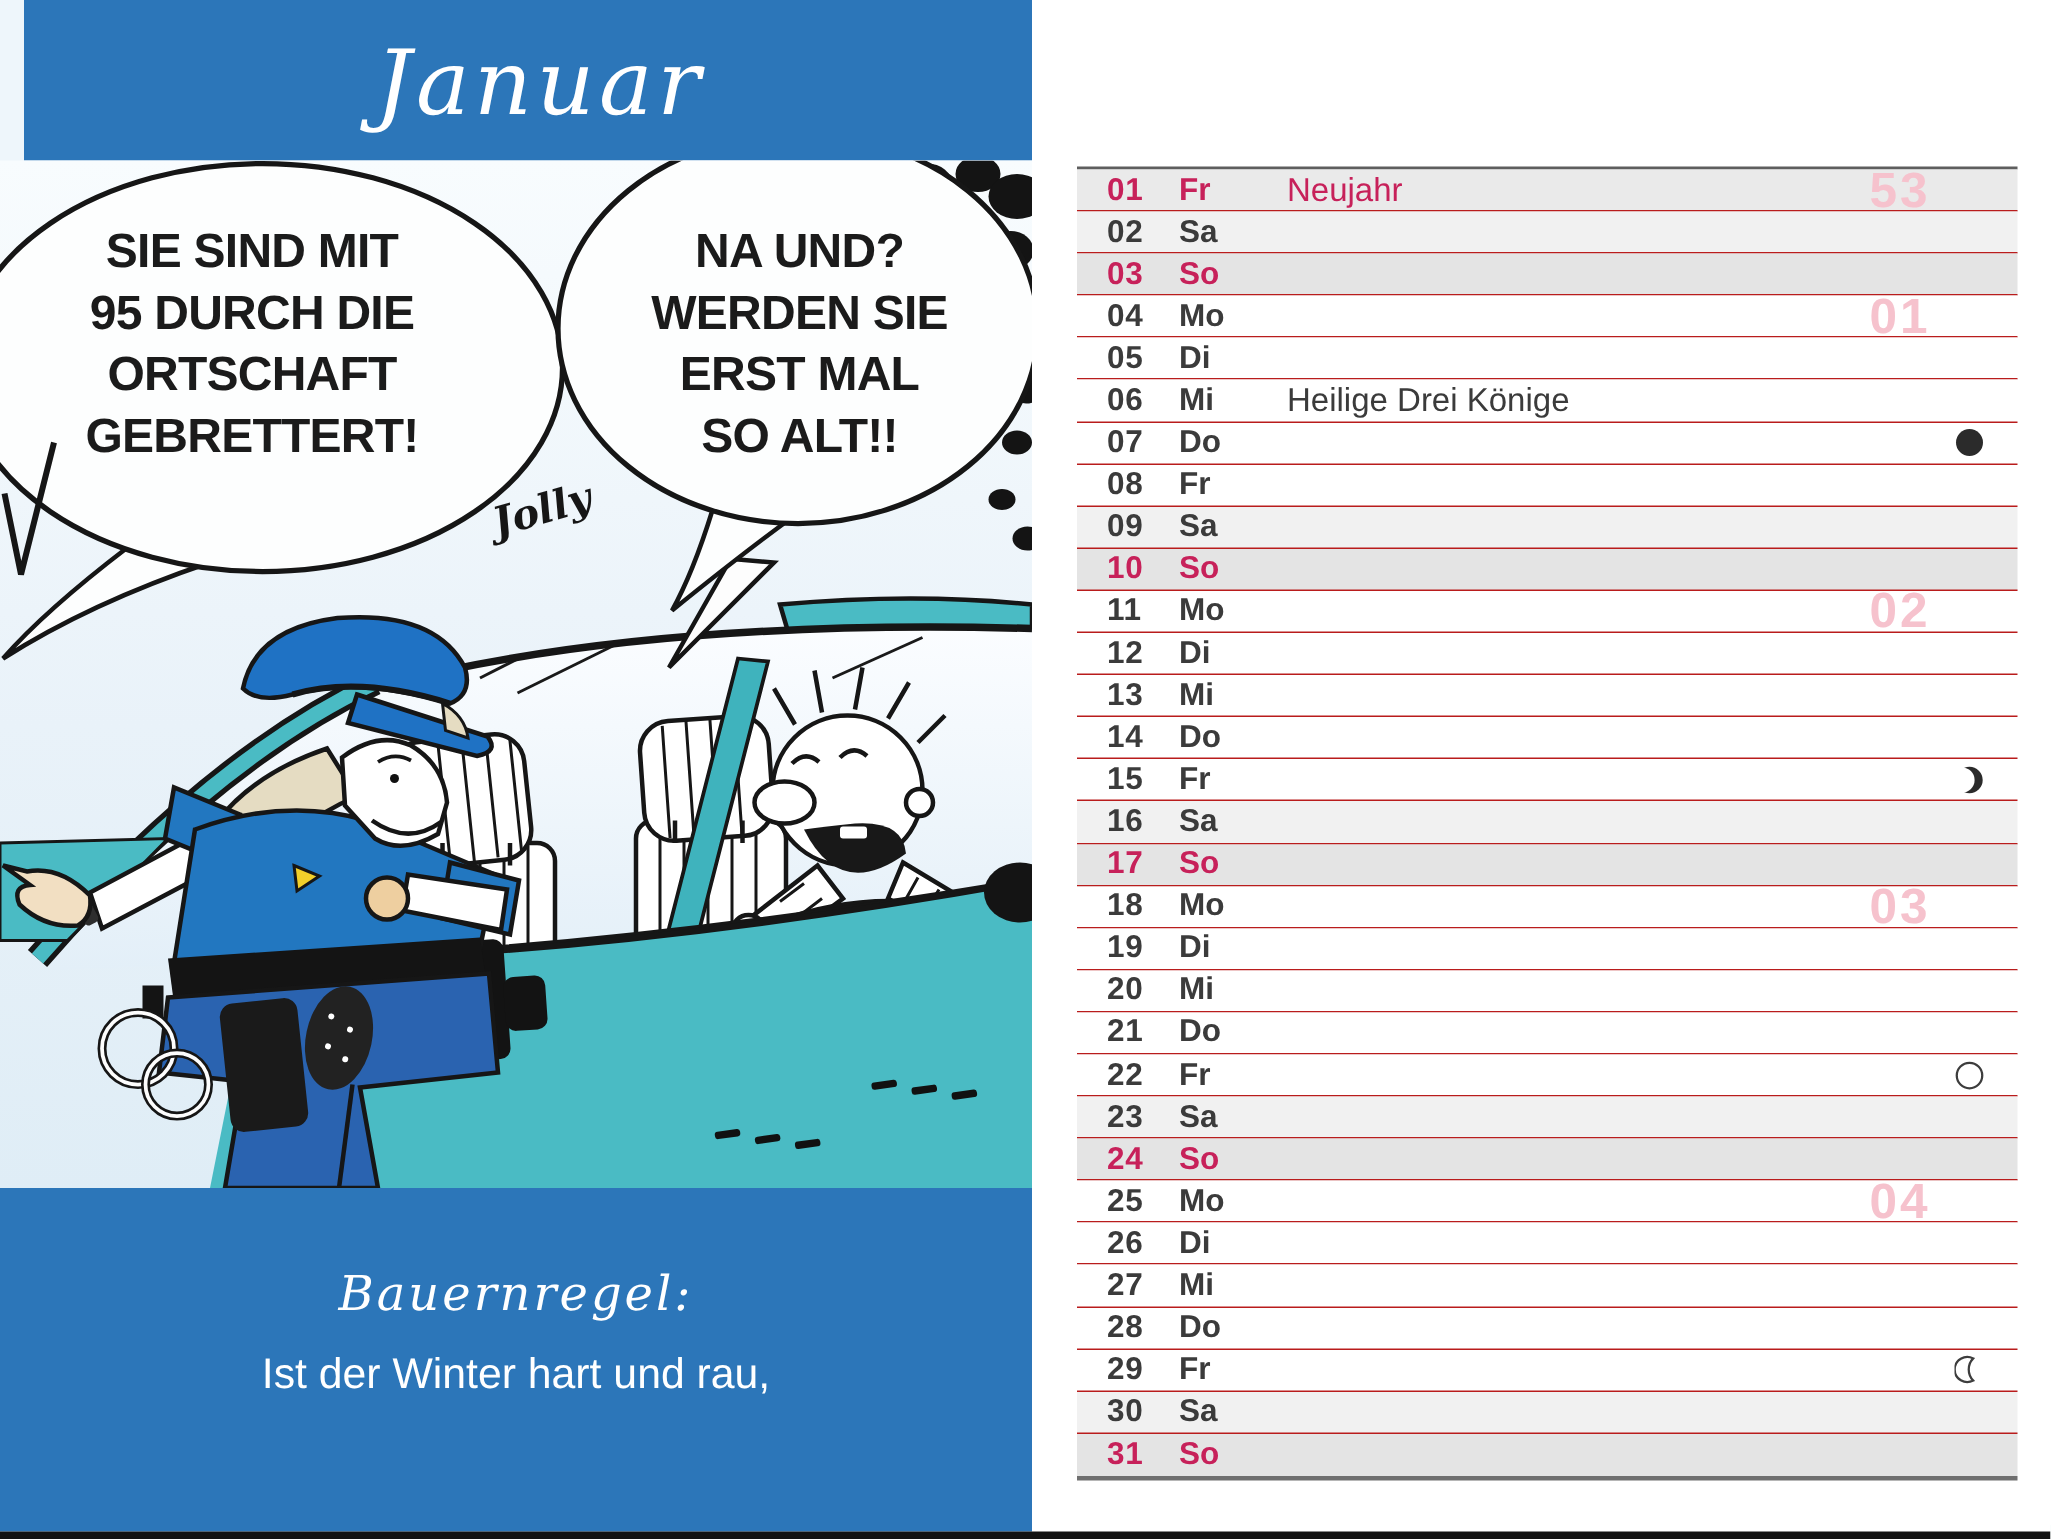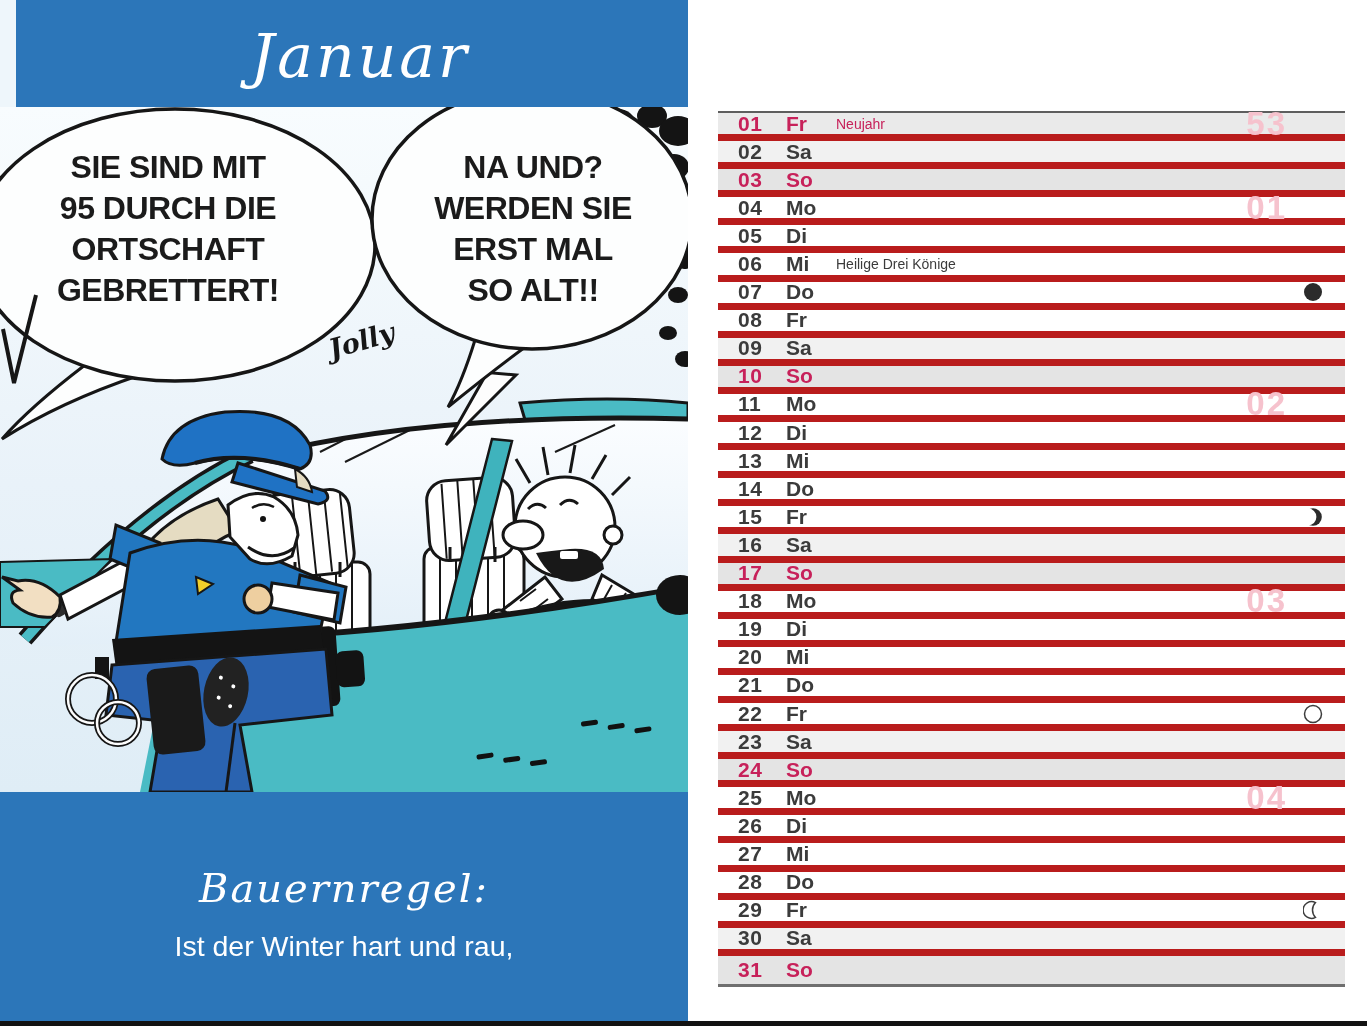--- a/index.html
+++ b/index.html
@@ -18,40 +18,40 @@
   .cartoon svg{position:absolute;left:0;top:0;}
   .bubble-text{position:absolute;text-align:center;font-weight:700;color:#1b1b1b;
       font-size:32px;line-height:41px;letter-spacing:-0.5px;white-space:nowrap;}
   .bubble-text-left{left:8px;top:40px;width:320px;}
   .bubble-text-right{left:408px;top:40px;width:250px;}
   .signature{position:absolute;left:328px;top:218px;font-family:"DejaVu Serif",serif;
       font-style:italic;font-weight:700;font-size:27px;color:#161616;
       transform:rotate(-16deg);}
   .footer-band{position:absolute;left:0;top:792px;width:688px;height:229px;background:#2c76b9;
       text-align:center;color:#fff;}
-  .footer-heading{margin-top:73px;font-family:"DejaVu Serif",serif;font-style:italic;
-      font-size:40px;letter-spacing:2px;}
+  .footer-heading{margin-top:51px;font-family:"DejaVu Serif",serif;font-style:italic;
+      font-size:32px;letter-spacing:2px;}
   .footer-rhyme{margin-top:16px;font-size:28.5px;line-height:38px;font-weight:400;}
   .bottom-strip{position:absolute;left:0;top:1021px;width:1367px;height:5px;background:#121212;}
 
   
   .right-page{position:absolute;left:688px;top:0;width:679px;height:1021px;background:#fff;}
   .cal-title{position:absolute;right:45px;top:50px;font-size:41px;font-weight:700;
       color:#d01f5b;letter-spacing:0.5px;}
   .calendar{position:absolute;left:30px;top:111px;width:627px;
       border-top:2px solid #5e5e5e;border-bottom:3px solid #6f6f6f;}
   .row{position:relative;height:28.1px;box-sizing:border-box;display:flex;align-items:center;
-      background:#ffffff;border-bottom:7px solid #b91c1c;font-size:21px;color:#3b3b3b;}
+      background:#ffffff;border-bottom:1px solid #b91c1c;font-size:21px;color:#3b3b3b;}
   .row:last-child{border-bottom:none;}
   .row.sat{background:#f1f1f1;}
   .row.sun{background:#e4e4e4;}
   .row.holiday{background:#eaeaea;}
   .row .num{width:48px;padding-left:20px;font-weight:700;letter-spacing:0.5px;}
   .row .dow{width:48px;font-weight:700;}
-  .row .note{font-size:14px;padding-left:2px;}
+  .row .note{font-size:22px;padding-left:2px;margin-left:22px;}
   .row.sun .num,.row.sun .dow{color:#c7215a;}
   .row.holiday .num,.row.holiday .dow,.row.holiday .note{color:#c7215a;}
   .week{position:absolute;right:58px;top:50%;transform:translateY(-50%);
       font-size:33px;font-weight:700;color:#f6c2cd;letter-spacing:2px;}
   .moon{position:absolute;right:22px;top:50%;transform:translateY(-50%);
       width:20px;height:20px;}
   .moon svg{display:block;width:20px;height:20px;}
 </style>
 </head>
 <body>

